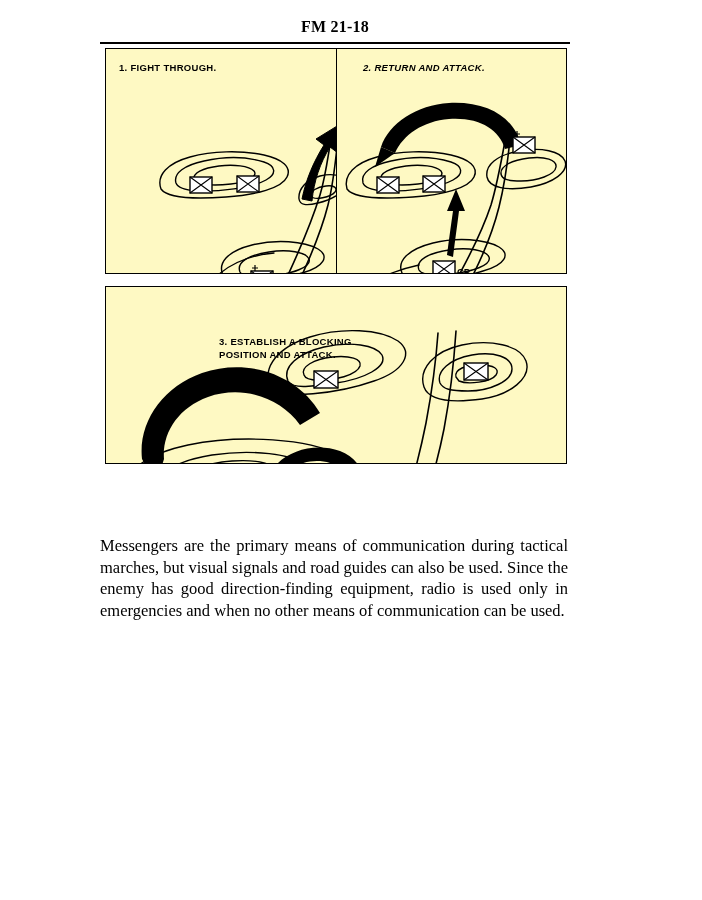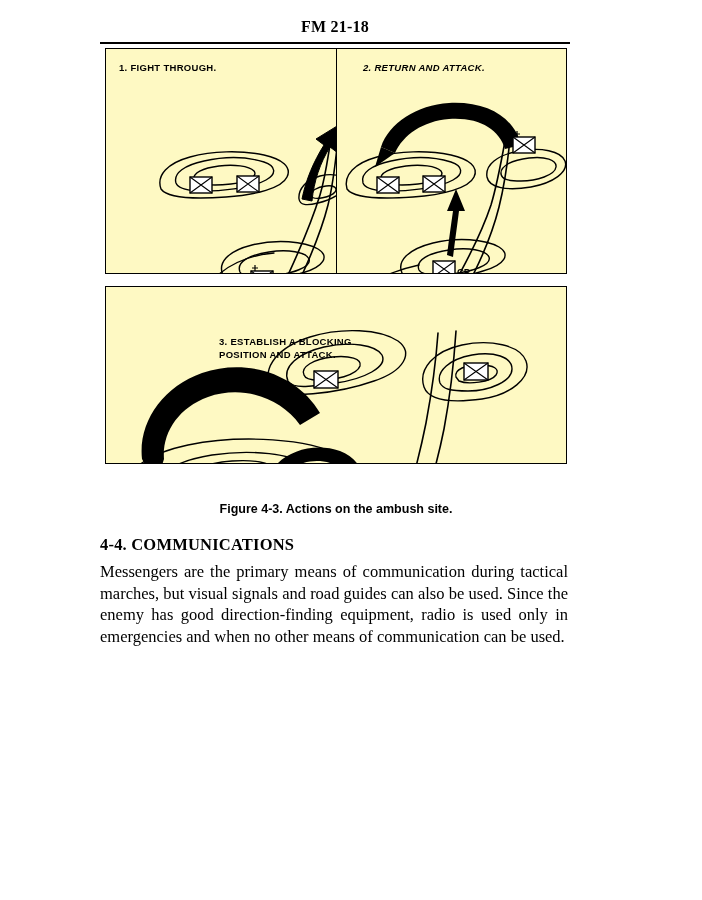--- a/index.html
+++ b/index.html
@@ -268,21 +268,19 @@
           <path d="M214 218 L238 235 M238 218 L214 235" stroke-width="1.1" fill="none"></path>
         </g>
         <g stroke="#000" stroke-width="1.2" fill="none">
           <path d="M218 212 L218 218 M215 215 L221 215"></path>
         </g>
         <text x="240" y="233" font-family="Liberation Sans, sans-serif" font-size="10" font-weight="bold" fill="#000">CP</text>
       </svg>
     </div>
   </div>
 
-  <div class="fig-caption">Figure 4-3.  Actions on the ambush site.</div>
 
   <div class="body">
-    <h2 class="section-head">4-4. COMMUNICATIONS</h2>
     <p class="para">Messengers are the primary means of communication during tactical marches, but visual signals and road guides can also be used. Since the enemy has good direction-finding equipment, radio is used only in emergencies and when no other means of communication can be used.</p>
   </div>
 
 
 </div>
 
 </body></html>

